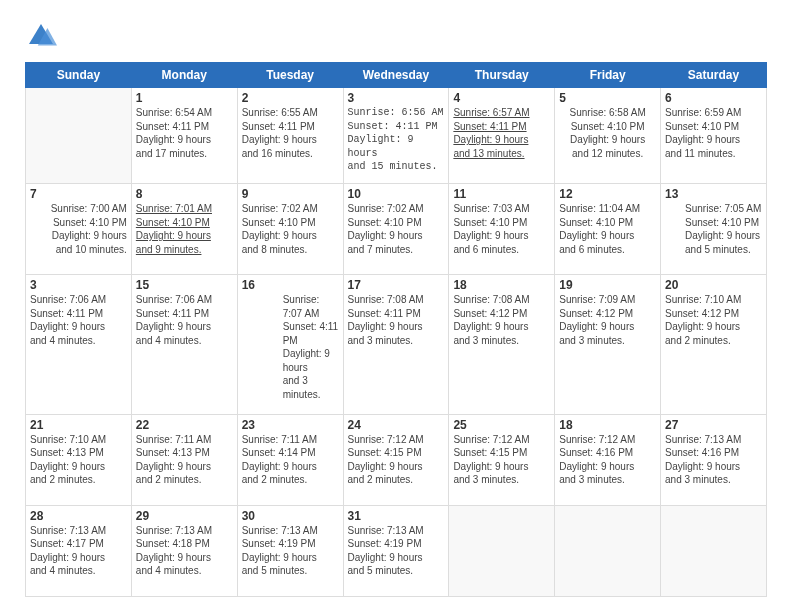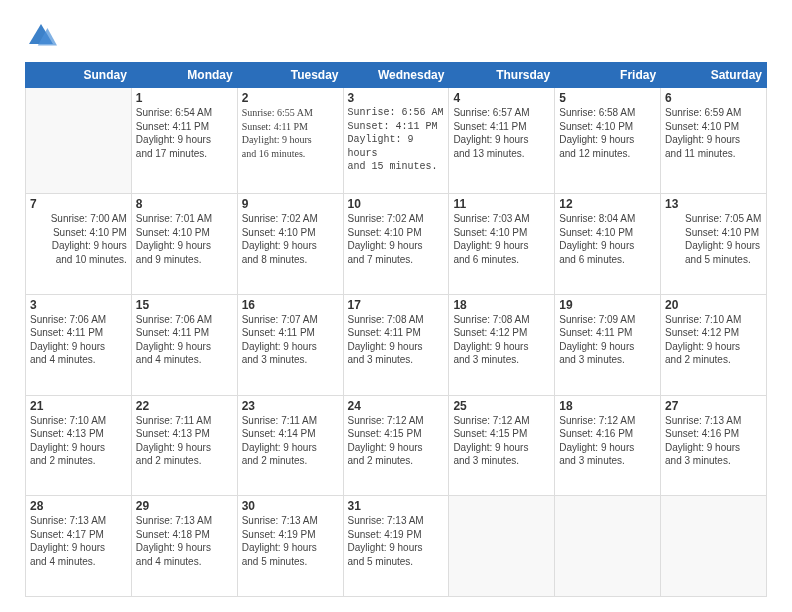--- a/index.html
+++ b/index.html
@@ -60,21 +60,21 @@
       width: 100%;
       table-layout: fixed;
     }
     .calendar th {
       background: #2a6ebb;
       color: #fff;
       font-size: 12px;
       font-weight: bold;
       padding: 5px 4px;
       border: 1px solid #2a6ebb;
-      text-align: right;
+      text-align: center;
     }
     .calendar td {
       border: 1px solid #ddd;
       vertical-align: top;
       padding: 3px 4px;
       font-size: 9.5px;
       color: #333;
       height: 88px;
       background: #fff;
     }
@@ -135,42 +135,42 @@
           <td class="empty"></td>
           <td>
             <span class="day-number">1</span>
             <div class="day-info" style="white-space: pre-line;">Sunrise: 6:54 AM
 Sunset: 4:11 PM
 Daylight: 9 hours
 and 17 minutes.</div>
           </td>
           <td>
             <span class="day-number">2</span>
-            <div class="day-info" style="white-space: pre-line; font-family: Liberation Serif, serif;">Sunrise: 6:55 AM
+            <div class="day-info" style="white-space: pre-line;">Sunrise: 6:55 AM
 Sunset: 4:11 PM
 Daylight: 9 hours
 and 16 minutes.</div>
           </td>
           <td>
             <span class="day-number">3</span>
             <div class="day-info" style="white-space: pre-line; font-family: Liberation Mono, monospace;">Sunrise: 6:56 AM
 Sunset: 4:11 PM
 Daylight: 9 hours
 and 15 minutes.</div>
           </td>
           <td>
             <span class="day-number">4</span>
-            <div class="day-info" style="white-space: pre-line;">Sunrise: 6:57 AM
+            <div class="day-info" style="white-space: pre-line; text-decoration: underline;">Sunrise: 6:57 AM
 Sunset: 4:11 PM
 Daylight: 9 hours
 and 13 minutes.</div>
           </td>
           <td>
             <span class="day-number">5</span>
-            <div class="day-info" style="white-space: pre-line;">Sunrise: 6:58 AM
+            <div class="day-info" style="white-space: pre-line; text-align: center;">Sunrise: 6:58 AM
 Sunset: 4:10 PM
 Daylight: 9 hours
 and 12 minutes.</div>
           </td>
           <td>
             <span class="day-number">6</span>
             <div class="day-info" style="white-space: pre-line;">Sunrise: 6:59 AM
 Sunset: 4:10 PM
 Daylight: 9 hours
 and 11 minutes.</div>
@@ -179,21 +179,21 @@
         <tr class="week-row">
           <td>
             <span class="day-number">7</span>
             <div class="day-info" style="white-space: pre-line; text-align: right;">Sunrise: 7:00 AM
 Sunset: 4:10 PM
 Daylight: 9 hours
 and 10 minutes.</div>
           </td>
           <td>
             <span class="day-number">8</span>
-            <div class="day-info" style="white-space: pre-line;">Sunrise: 7:01 AM
+            <div class="day-info" style="white-space: pre-line; text-decoration: underline;">Sunrise: 7:01 AM
 Sunset: 4:10 PM
 Daylight: 9 hours
 and 9 minutes.</div>
           </td>
           <td>
             <span class="day-number">9</span>
             <div class="day-info" style="white-space: pre-line;">Sunrise: 7:02 AM
 Sunset: 4:10 PM
 Daylight: 9 hours
 and 8 minutes.</div>
@@ -207,21 +207,21 @@
           </td>
           <td>
             <span class="day-number">11</span>
             <div class="day-info" style="white-space: pre-line;">Sunrise: 7:03 AM
 Sunset: 4:10 PM
 Daylight: 9 hours
 and 6 minutes.</div>
           </td>
           <td>
             <span class="day-number">12</span>
-            <div class="day-info" style="white-space: pre-line;">Sunrise: 8:04 AM
+            <div class="day-info" style="white-space: pre-line;">Sunrise: 11:04 AM
 Sunset: 4:10 PM
 Daylight: 9 hours
 and 6 minutes.</div>
           </td>
           <td>
             <span class="day-number">13</span>
             <div class="day-info" style="white-space: pre-line; margin-left: 20px;">Sunrise: 7:05 AM
 Sunset: 4:10 PM
 Daylight: 9 hours
 and 5 minutes.</div>
@@ -237,21 +237,21 @@
           </td>
           <td>
             <span class="day-number">15</span>
             <div class="day-info" style="white-space: pre-line;">Sunrise: 7:06 AM
 Sunset: 4:11 PM
 Daylight: 9 hours
 and 4 minutes.</div>
           </td>
           <td>
             <span class="day-number">16</span>
-            <div class="day-info" style="white-space: pre-line;">Sunrise: 7:07 AM
+            <div class="day-info" style="white-space: pre-line; margin-left: 41px;">Sunrise: 7:07 AM
 Sunset: 4:11 PM
 Daylight: 9 hours
 and 3 minutes.</div>
           </td>
           <td>
             <span class="day-number">17</span>
             <div class="day-info" style="white-space: pre-line;">Sunrise: 7:08 AM
 Sunset: 4:11 PM
 Daylight: 9 hours
 and 3 minutes.</div>
@@ -259,21 +259,21 @@
           <td>
             <span class="day-number">18</span>
             <div class="day-info" style="white-space: pre-line;">Sunrise: 7:08 AM
 Sunset: 4:12 PM
 Daylight: 9 hours
 and 3 minutes.</div>
           </td>
           <td>
             <span class="day-number">19</span>
             <div class="day-info" style="white-space: pre-line;">Sunrise: 7:09 AM
-Sunset: 4:11 PM
+Sunset: 4:12 PM
 Daylight: 9 hours
 and 3 minutes.</div>
           </td>
           <td>
             <span class="day-number">20</span>
             <div class="day-info" style="white-space: pre-line;">Sunrise: 7:10 AM
 Sunset: 4:12 PM
 Daylight: 9 hours
 and 2 minutes.</div>
           </td>

